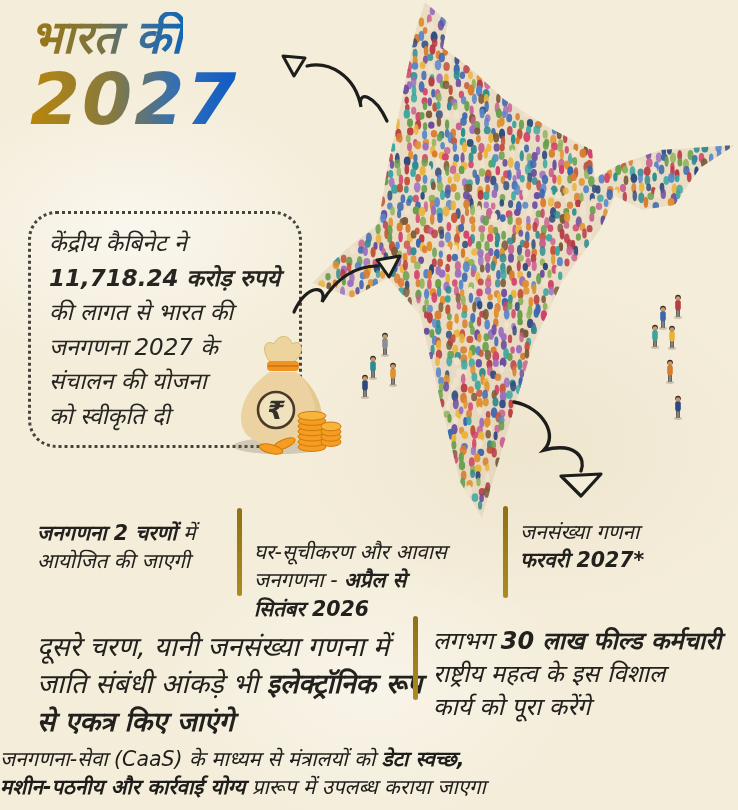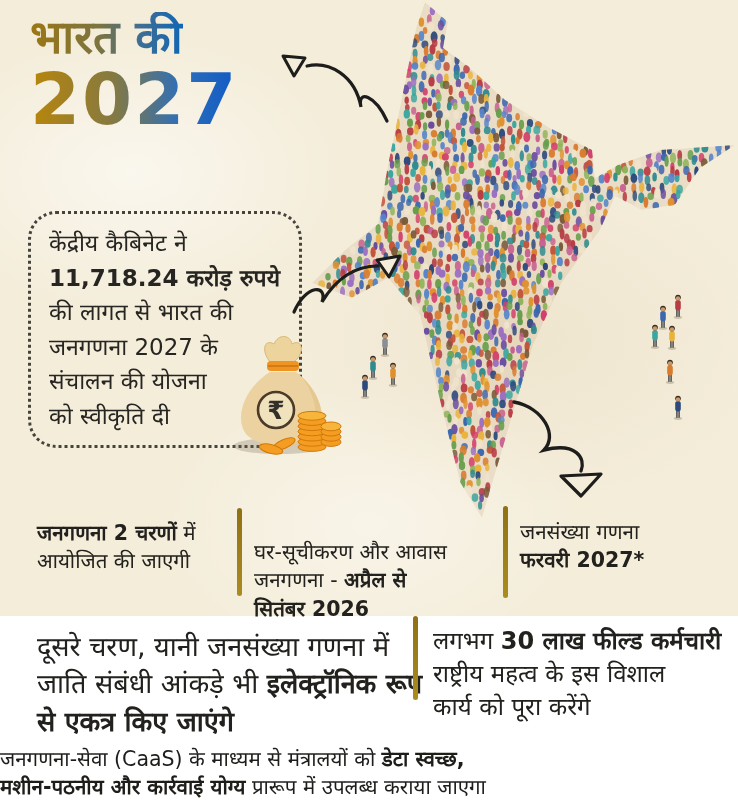--- a/index.html
+++ b/index.html
@@ -1,23 +1,24 @@
 <!DOCTYPE html>
 <html><head>
 <meta charset="utf-8">
 <style>
   html,body{margin:0;padding:0;}
   body{width:738px;height:810px;overflow:hidden;
        font-family:"DejaVu Sans","Liberation Sans",sans-serif;}
-  .stage{position:relative;width:738px;height:616px;
+  .stage{position:relative;width:738px;height:810px;
     background:
       radial-gradient(ellipse 300px 200px at 18% 28%, rgba(255,255,255,.55), transparent 70%),
       radial-gradient(ellipse 340px 240px at 72% 55%, rgba(234,222,196,.5), transparent 70%),
       radial-gradient(ellipse 300px 200px at 50% 85%, rgba(255,255,255,.4), transparent 70%),
       #f4edda;
+    font-style: italic;
   }
   .abs{position:absolute;}
 
   
   .title{left:30px;top:12px;line-height:1.1;font-weight:800;}
   .title .tl{display:block;width:max-content;
     background:linear-gradient(90deg,#9d7713 0%,#7c7440 45%,#3f6e95 72%,#1166b4 100%);
     -webkit-background-clip:text;background-clip:text;color:transparent;}
   .tl1{font-size:46px;}
   .tl2{font-size:46px;}

